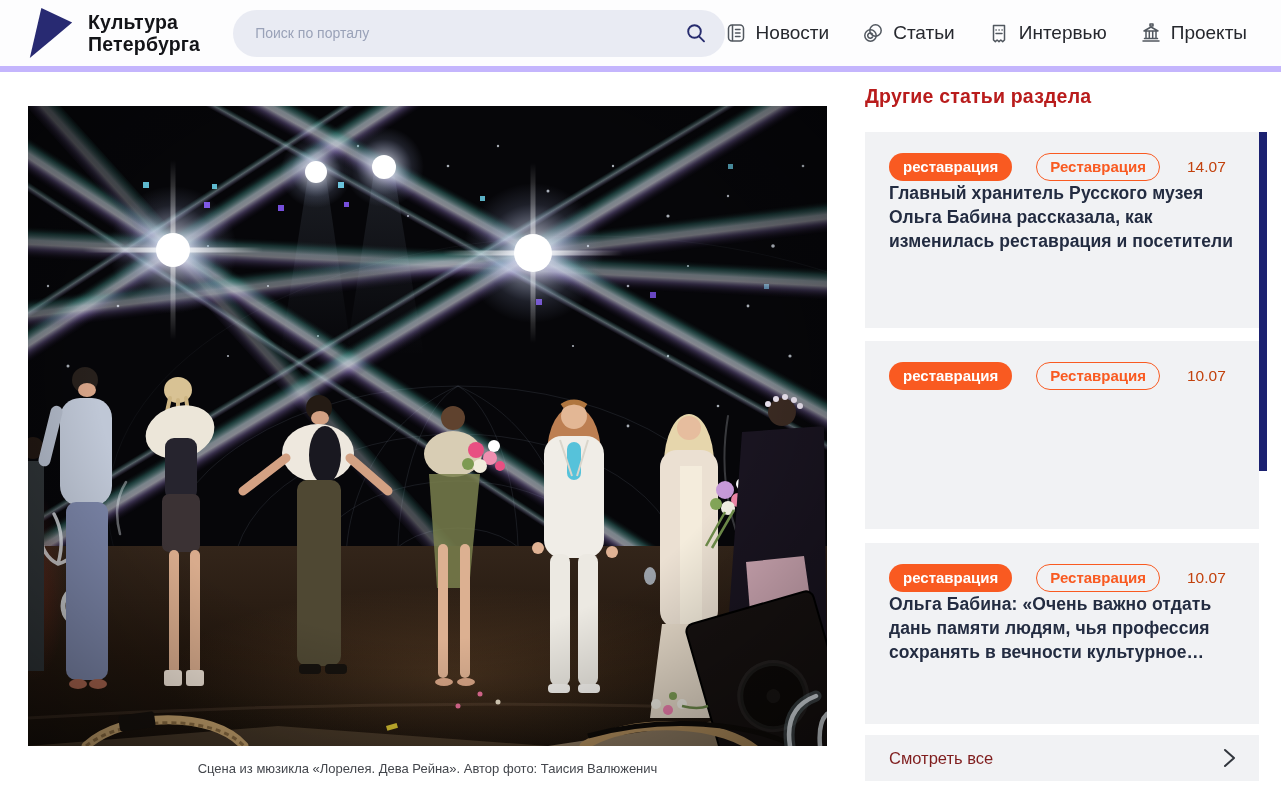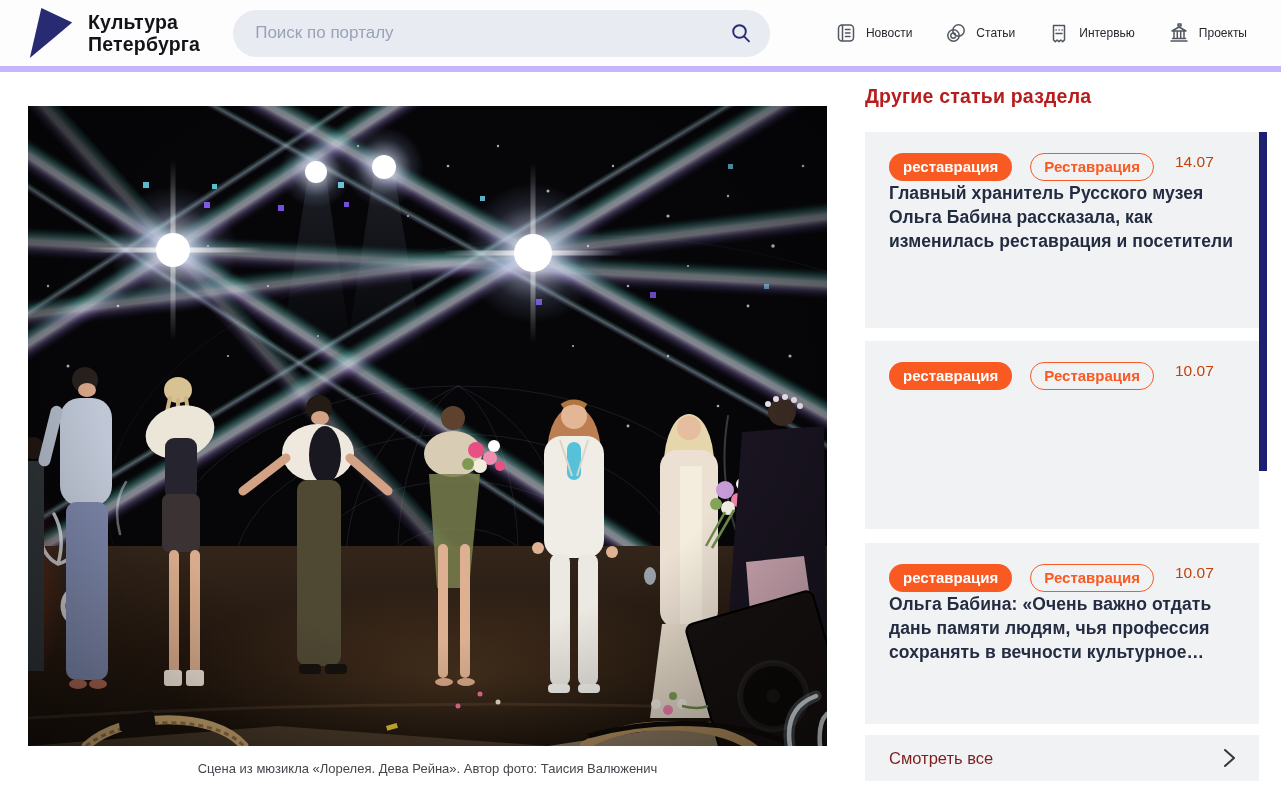--- a/index.html
+++ b/index.html
@@ -9,42 +9,42 @@
   
   .header { position:absolute; left:0; top:0; width:1281px; height:72px;
             background:#fdfdfe; border-bottom:6px solid #c4b5fd;
             display:flex; align-items:center; padding:0 34px 0 28px; }
   .logo { display:flex; align-items:center; cursor:pointer; }
   .logo-mark { width:46px; height:52px; margin-right:14px; }
   .logo-text { font-size:19.5px; font-weight:700; color:#131418; line-height:1.14; letter-spacing:.2px; }
   .search { margin-left:33px; width:537px; height:47px; background:#e9ebf3;
             border-radius:26px; display:flex; align-items:center; padding:0 18px 0 22px; }
   .search input { flex:1; border:none; outline:none; background:transparent;
-                  font-size:17px; color:#2a2f45; font-family:inherit; }
+                  font-size:14px; color:#2a2f45; font-family:inherit; }
   .search input::placeholder { color:#9aa2b8; }
   .search-btn { background:none; border:none; cursor:pointer; display:flex; align-items:center; }
   .nav { margin-left:auto; display:flex; align-items:center; gap:33px; }
-  .nav-item { display:flex; align-items:center; gap:9px; cursor:pointer;
-              font-size:12px; color:#26282e; white-space:nowrap; }
+  .nav-item { display:flex; gap:9px; cursor:pointer;
+              font-size:19px; color:#26282e; white-space:nowrap; }
   .nav-item svg { display:block; }
 
   
   .photo-wrap { position:absolute; left:28px; top:106px; width:799px; }
   .photo { width:799px; height:640px; display:block; background:#060609; }
   .caption { margin-top:15px; text-align:center; font-size:13px; color:#43464c; }
 
   
   .sidebar { position:absolute; left:865px; top:85px; width:404px; }
   .sidebar-title { font-size:19.5px; font-weight:600; color:#b91c1c; letter-spacing:.2px; }
   .cards { position:relative; margin-top:24px; width:402px; }
   .card { width:394px; background:#f1f2f4; padding:21px 24px; cursor:pointer; }
   .card1 { height:196px; margin-bottom:13px; }
   .card2 { height:188px; margin-bottom:14px; }
   .card3 { height:181px; margin-bottom:11px; }
-  .tag-row { display:flex; gap:18px; }
+  .tag-row { display:flex; align-items:center; gap:24px; }
   .tag-filled { background:#f95a21; color:#fff; font-weight:700; font-size:15px;
                 padding:5px 14px 6px; border-radius:16px; }
   .tag-outline { border:1.6px solid #f95a21; color:#f95a21; font-weight:700; font-size:15px;
                  padding:4px 13px 5px; border-radius:16px; background:transparent; }
   .card-date { color:#c2410c; font-size:15.5px; margin-left:3px; }
   .card-title { font-size:17.5px; font-weight:700; color:#232c41;
                 line-height:1.38; letter-spacing:.1px; }
   .rail { position:absolute; right:0; top:0; width:8px; height:339px; background:#1b2170; cursor:pointer; }
   .view-all { width:394px; height:46px; background:#f1f2f4; border:none; cursor:pointer;
               display:flex; align-items:center; justify-content:space-between;

